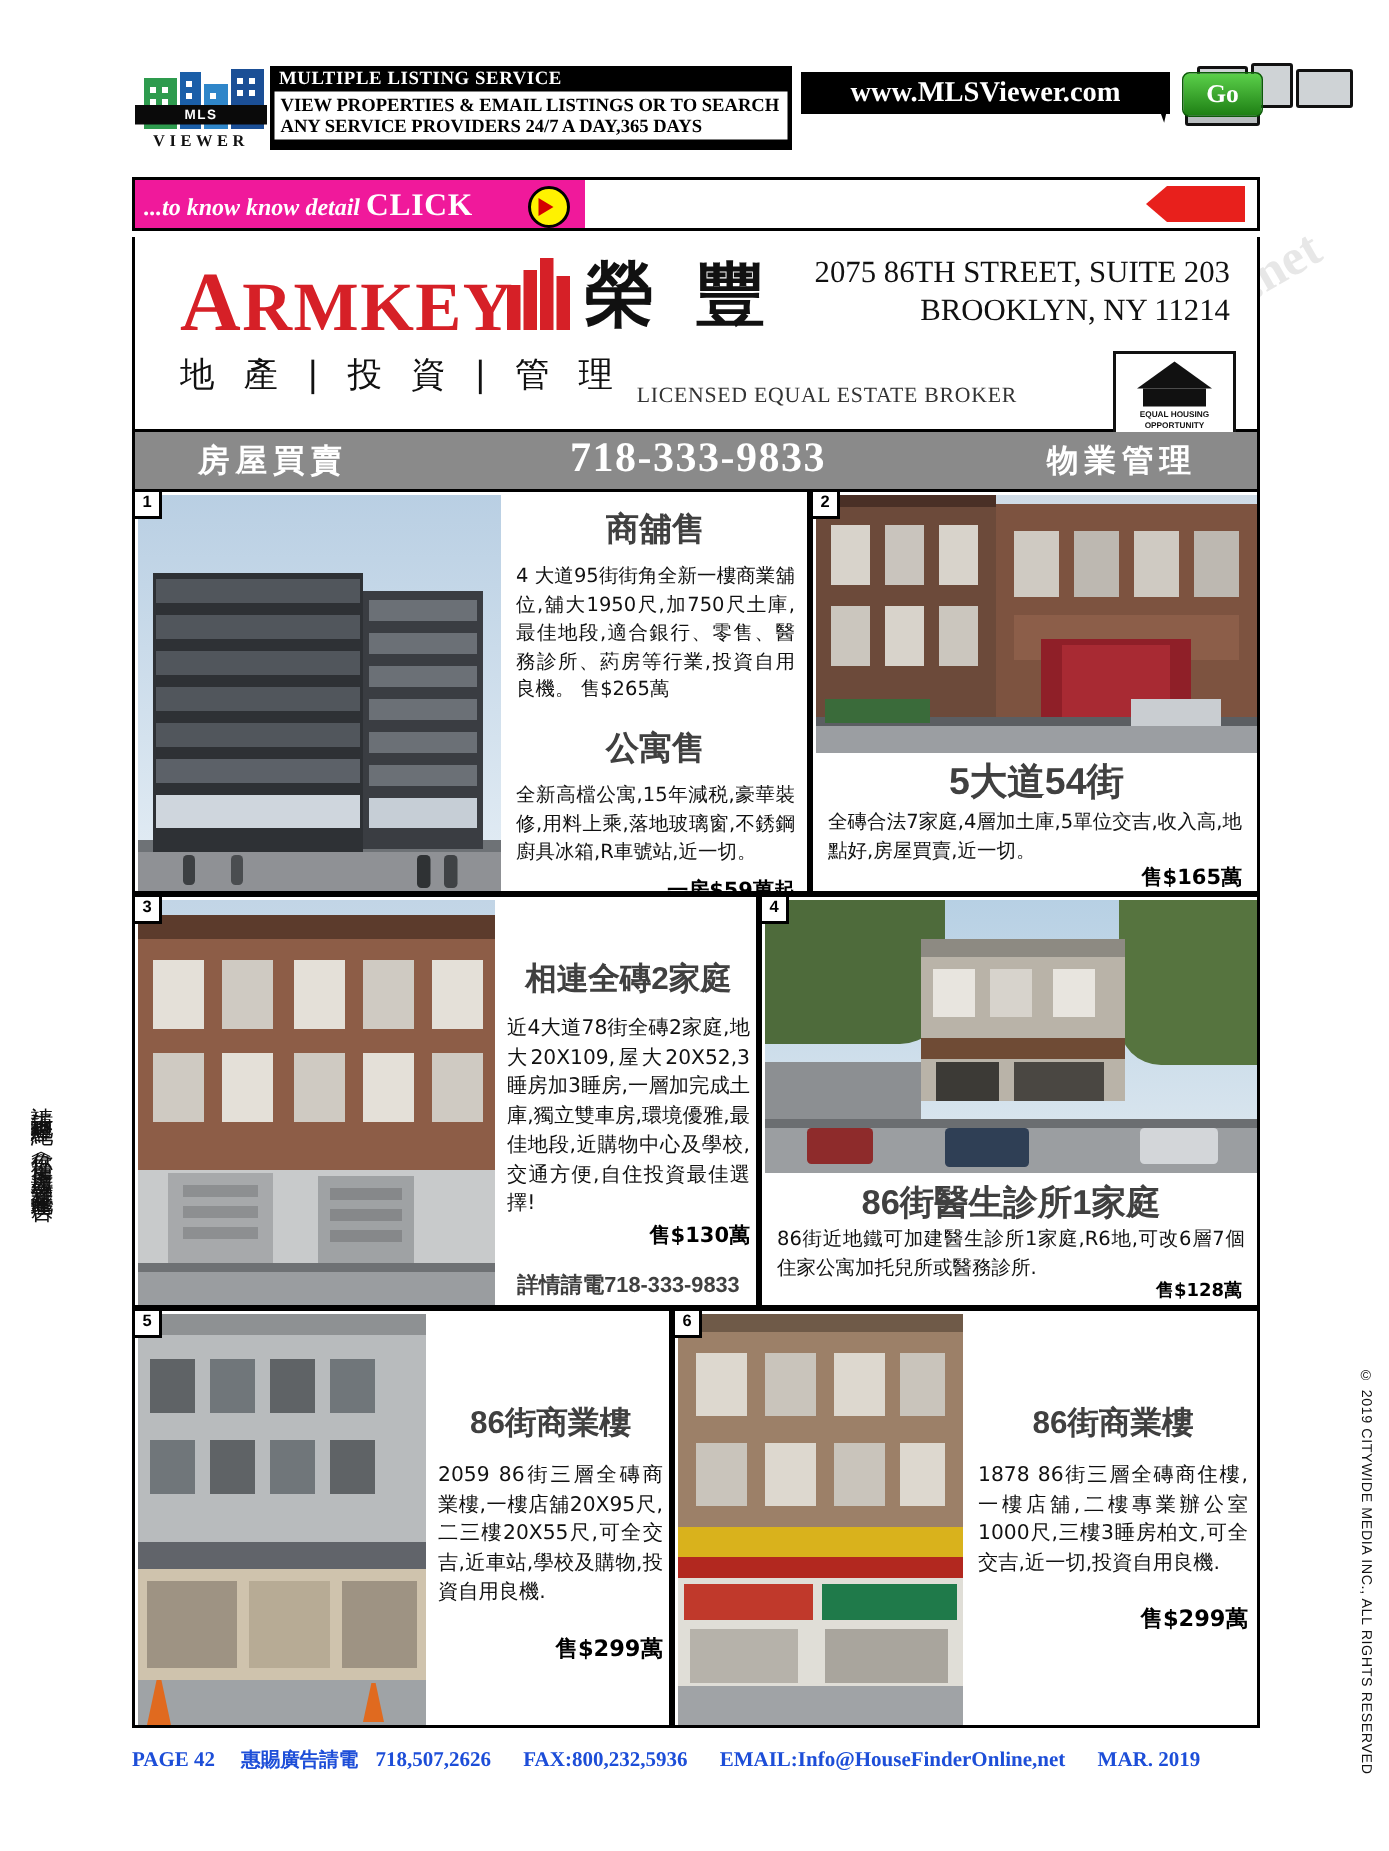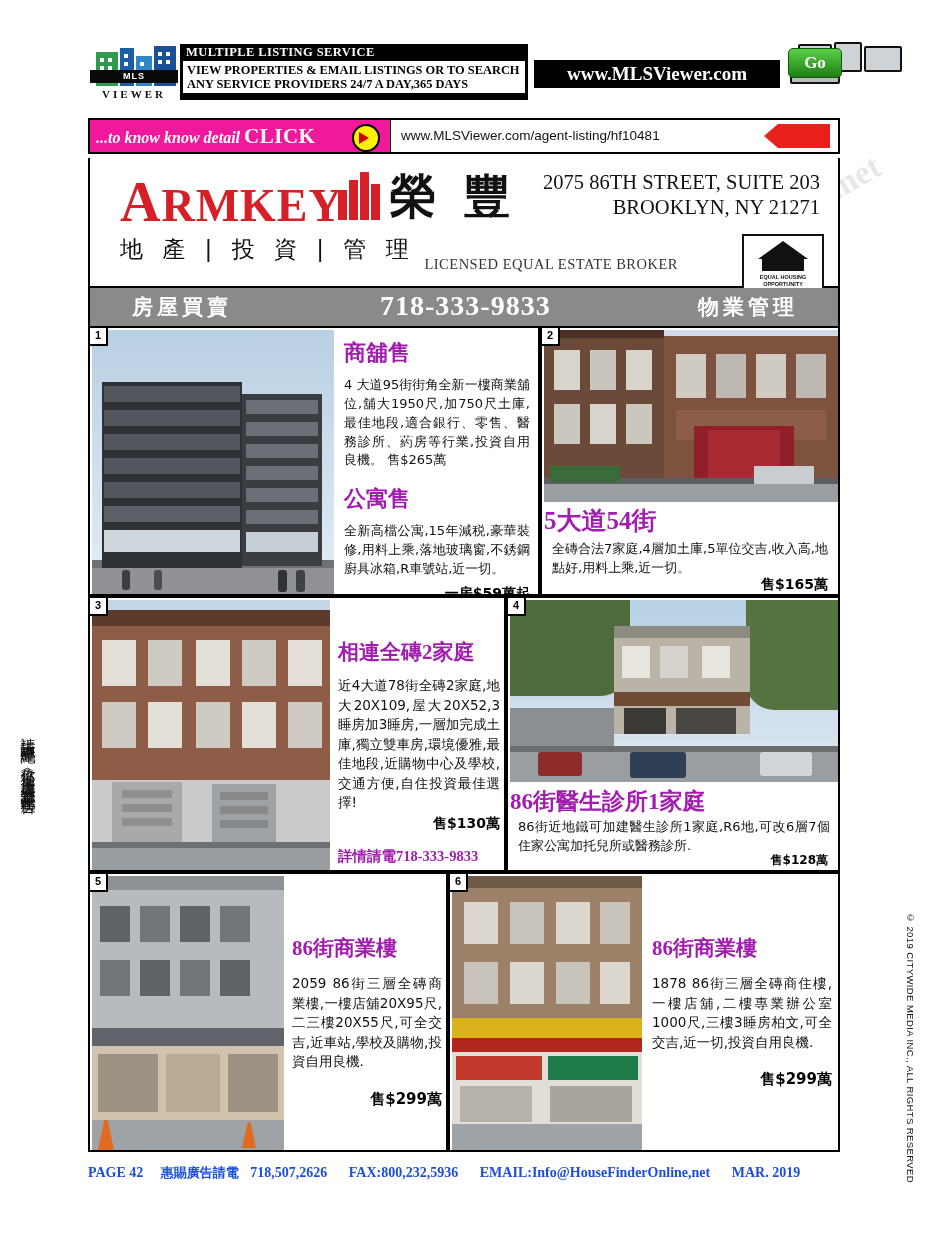--- a/index.html
+++ b/index.html
@@ -43,21 +43,21 @@
   }
   .mls-black .l1 {
     font-family:"Liberation Serif", serif; font-size:12.5px; font-weight:bold;
     letter-spacing:.4px; padding:1px 15px 0 6px; color:#fff;
   }
   .mls-black .l2 {
     background:#fff; color:#000; margin:1px 3px 0 3px; padding:2px 4px;
     font-family:"Liberation Serif", serif; font-weight:bold; font-size:12.4px; line-height:14px;
   }
   .mls-url {
-    position:absolute; left:446px; top:16px; width:246px; height:28px;
+    position:absolute; left:446px; top:4px; width:246px; height:28px;
     background:#000; color:#fff; font-family:"Liberation Serif", serif;
     font-weight:bold; font-size:19px; text-align:center; line-height:28px;
   }
   .go-btn {
     position:absolute; left:700px; top:4px; width:52px; height:28px;
     background:linear-gradient(#5bd04a,#1e7f14); border:1px solid #0c5a08;
     border-radius:5px; color:#fff; font-family:"Liberation Serif", serif;
     font-weight:bold; font-size:17px; text-align:center; line-height:28px;
   }
   .devices {
@@ -182,21 +182,21 @@
   .cell { position:absolute; border:2px solid #000; box-sizing:border-box; background:#fff; overflow:hidden;}
   .num {
     position:absolute; left:0; top:0; width:16px; height:16px; background:#fff;
     border-right:2px solid #000; border-bottom:2px solid #000;
     font-family:"Liberation Sans", sans-serif; font-size:11px; font-weight:bold;
     text-align:center; line-height:15px; z-index:5;
   }
   .photo { position:absolute; overflow:hidden; }
   .txtcol { position:absolute; box-sizing:border-box; }
   .h-title {
-    font-family:Liberation Serif, serif; font-weight:bold; color:#a21caf; text-align:left;
+    font-family:Liberation Sans, sans-serif; font-weight:bold; color:#404040; text-align:center;
   }
   .body-cn {
     font-family:"DejaVu Sans", sans-serif; color:#111; line-height:1.45; text-align:justify;
   }
   .price { text-align:right; font-family:"DejaVu Sans", sans-serif; font-weight:bold;}
 
   
   .sky { position:absolute; left:0; top:0; width:100%; height:100%; }
   .b { position:absolute; }
 
@@ -277,42 +277,41 @@
     <div class="cursor-arrow"></div>
     <div class="go-btn">Go</div>
   </div>
 
   <div class="click-strip">
     <div class="click-left">
       <span>...to know know detail</span>
       <span class="click-word">CLICK</span>
     </div>
     <div class="arrow-circle"></div>
-    <div class="url-box">www.MLSViewer.com/agent-listing/hf10481</div>
     <div class="url-caret"></div>
     <div class="back-arrow-box">
       <div class="back-arrow"></div>
     </div>
   </div>
 
   <div class="broker">
     <div class="armkey">
       <span class="cap">A</span>RMKEY
     </div>
     <div class="armkey-bars">
       <i style="left:0; width:9px; height:30px;"></i>
       <i style="left:11px; width:9px; height:40px;"></i>
       <i style="left:22px; width:9px; height:48px;"></i>
       <i style="left:33px; width:9px; height:36px;"></i>
     </div>
     <div class="rongfeng">榮 豐</div>
     <div class="services">地 產 | 投 資 | 管 理</div>
     <div class="addr">
       <div>2075 86TH STREET, SUITE 203</div>
-      <div>BROOKLYN, NY 21271</div>
+      <div>BROOKLYN, NY 11214</div>
     </div>
     <div class="licensed">LICENSED EQUAL ESTATE BROKER</div>
     <div class="eho">
       <div class="house"></div>
       <div class="body"></div>
       <div class="txt">
         <div>EQUAL HOUSING</div>
         <div>OPPORTUNITY</div>
       </div>
     </div>
@@ -381,21 +380,21 @@
         <div class="b" style="left:252px;top:24px;width:30px;height:44px;background:#bdb8b1;"></div>
         <div class="b" style="left:132px;top:80px;width:150px;height:30px;background:#8c5e49;"></div>
         <div class="b" style="left:150px;top:96px;width:100px;height:56px;background:#8f1f28;"></div>
         <div class="b" style="left:164px;top:100px;width:72px;height:52px;background:#a82a33;"></div>
         <div class="b" style="left:0;bottom:0;width:294px;height:24px;background:#9b9ea2;"></div>
         <div class="b" style="left:0;bottom:18px;width:294px;height:6px;background:#5b5e62;"></div>
         <div class="b" style="left:6px;bottom:20px;width:70px;height:16px;background:#3a6b3a;"></div>
         <div class="b" style="left:210px;bottom:18px;width:60px;height:18px;background:#c9cdd1;"></div>
       </div>
       <div class="h-title" style="position:absolute; left:2px; top:176px; width:294px; font-size:25px;">5大道54街</div>
-      <div class="body-cn" style="position:absolute; left:10px; top:212px; width:276px; font-size:13px;">全磚合法7家庭,4層加土庫,5單位交吉,收入高,地點好,用料上乘,近一切。</div>
+      <div class="body-cn" style="position:absolute; left:10px; top:212px; width:276px; font-size:13px;">全磚合法7家庭,4層加土庫,5單位交吉,收入高,地點好,房屋買賣,近一切。</div>
       <div class="price" style="position:absolute; right:10px; top:248px; font-size:14px;">售$165萬</div>
     </div>
 
     <div class="cell" style="left:0; top:270px; width:418px; height:276px;">
       <div class="num">3</div>
       <div class="photo" style="left:2px; top:2px; width:238px; height:270px;">
         <div class="sky" style="background:linear-gradient(#c2d5e6,#eaf0f4);"></div>
         <div class="b" style="left:0;top:10px;width:238px;height:170px;background:#8d5d47;"></div>
         <div class="b" style="left:0;top:10px;width:238px;height:16px;background:#5c3b2c;"></div>
         <div class="b" style="left:10px;top:40px;width:34px;height:46px;background:#e4e0d8;"></div>

